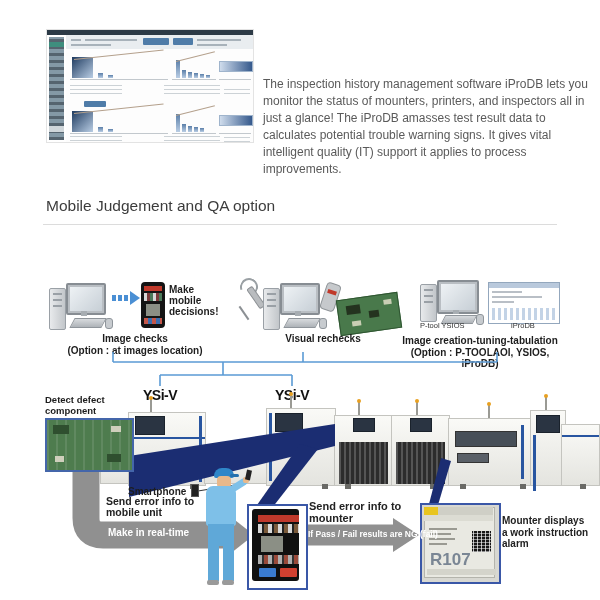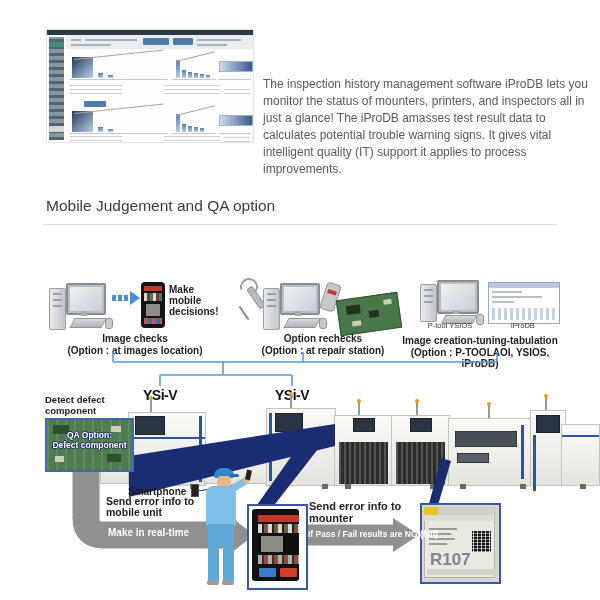--- a/index.html
+++ b/index.html
@@ -253,22 +253,21 @@
     <div class="scanner abs" style="left:323px;top:283px;">
         <i></i>
       </div>
     <div class="pcb abs" style="left:338px;top:296px;width:60px;height:34px;">
       <i style="left:8px;top:6px;width:14px;height:9px;"></i>
       <i style="left:30px;top:14px;width:10px;height:7px;"></i>
       <u style="left:46px;top:5px;width:8px;height:5px;"></u>
       <u style="left:12px;top:22px;width:9px;height:5px;"></u>
     </div>
     <div class="grp-label abs" style="left:228px;top:333px;width:190px;">
-      <div>Option rechecks</div>
-      <div>(Option : at repair station)</div>
+      <div>Visual rechecks</div>
     </div>
   </div>
 
   <div class="abs" style="left:0;top:0;">
     <div class="pc-tower abs" style="left:420px;top:284px;height:36px;">
         <i></i>
         <i></i>
         <i></i>
       </div>
     <div class="monitor abs" style="left:437px;top:280px;width:38px;height:30px;">
@@ -277,21 +276,21 @@
     <div class="mon-stand abs" style="left:453px;top:310px;width:6px;height:4px;"></div>
     <div class="keyb abs" style="left:443px;top:315px;width:30px;height:7px;"></div>
     <div class="mouse abs" style="left:476px;top:314px;"></div>
     <div class="winshot abs" style="left:488px;top:282px;">
       <div class="tb"></div>
       <div class="ln" style="left:3px;top:8px;width:30px;"></div>
       <div class="ln" style="left:3px;top:13px;width:50px;"></div>
       <div class="ln" style="left:3px;top:18px;width:22px;"></div>
       <div class="cols"></div>
     </div>
-    <div class="dev-label abs" style="left:420px;top:321px;width:60px;text-align:center;">P-tool YSIOS</div>
+    <div class="dev-label abs" style="left:420px;top:321px;width:60px;">P-tool YSIOS</div>
     <div class="dev-label abs" style="left:495px;top:321px;width:56px;text-align:center;">iProDB</div>
     <div class="grp-label abs" style="left:398px;top:335px;width:164px;">
       <div>Image creation-tuning-tabulation</div>
       <div>(Option : P-TOOLAOI, YSIOS,  iProDB)</div>
     </div>
   </div>
 
   <div class="ysi abs" style="left:130px;top:387px;">YSi-V</div>
   <div class="ysi abs" style="left:262px;top:387px;">YSi-V</div>
 
@@ -365,22 +364,20 @@
     <line x1="198" y1="491" x2="241" y2="484" stroke="#333" stroke-width="1"></line>
   </svg>
 
   <div id="detect-label" class="abs pre">Detect defect
 component</div>
   <div id="qa-box" class="abs">
     <div class="c1" style="left:6px;top:5px;width:16px;height:9px;"></div>
     <div class="c1" style="left:60px;top:34px;width:14px;height:8px;"></div>
     <div class="c2" style="left:64px;top:6px;width:10px;height:6px;"></div>
     <div class="c2" style="left:8px;top:36px;width:9px;height:6px;"></div>
-    <div id="qa-overlay" class="pre">QA Option:
-Defect component</div>
   </div>
 
   <div id="person" class="abs">
     <div class="cap"></div>
       <div class="brim"></div>
     <div class="head"></div>
     <div class="arm"></div>
       <div class="hand"></div>
       <div class="phone"></div>
     <div class="torso"></div>
@@ -422,14 +419,17 @@
       <div class="ln" style="left:4px;top:35px;width:18px;"></div>
       <div class="qr"></div>
       <div id="r107-code">R107</div>
       <div class="st"></div>
     </div>
     <div class="tb"></div>
       <div class="yel"></div>
       <div class="mn"></div>
   </div>
 
+  <div id="mounter-alarm-label" class="abs pre">Mounter displays
+a work instruction
+alarm</div>
 
 </div>
 
 </body></html>

